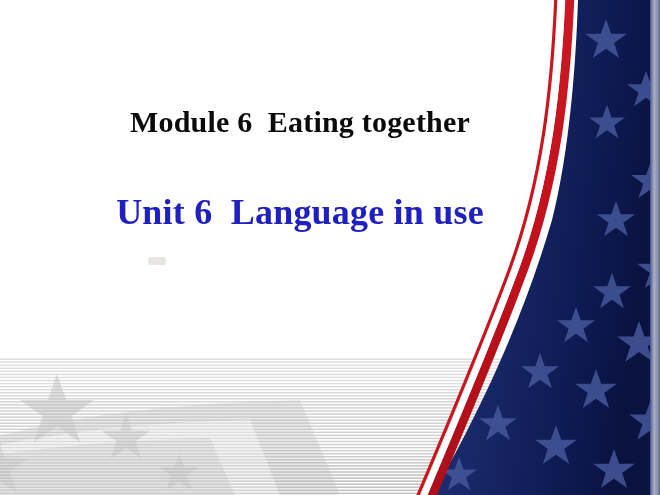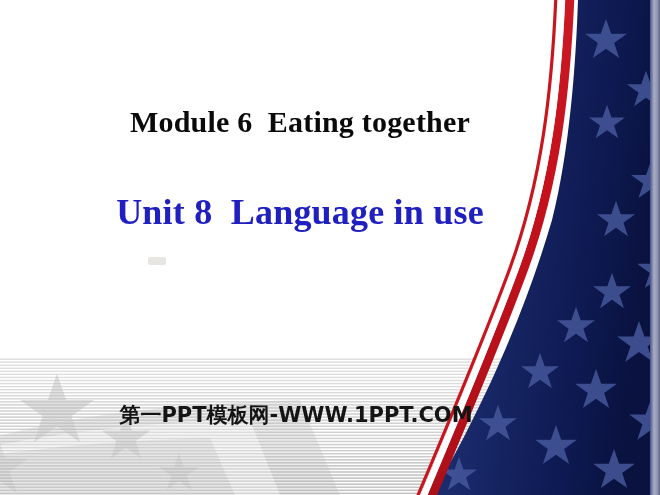--- a/index.html
+++ b/index.html
@@ -198,20 +198,19 @@
                C 488,344 454,424 422,500" stroke="#ffffff" stroke-width="6.5" stroke-linecap="butt"></path>
 
       <path d="M 556,-6 C 552,90 542,180 510,268
                C 482,344 448,424 416,500" stroke="#c8161f" stroke-width="3.2" stroke-linecap="butt"></path>
     </g>
   </svg>
 
   <div class="title-area">
     <div class="module-title">Module 6  Eating together</div>
 
-    <div class="unit-title">Unit 8  Language in use</div>
+    <div class="unit-title">Unit 6  Language in use</div>
   </div>
 
   <div class="faint-mark"></div>
 
-  <div class="watermark">第一PPT模板网-WWW.1PPT.COM</div>
 
 </div>
 
 </body></html>

